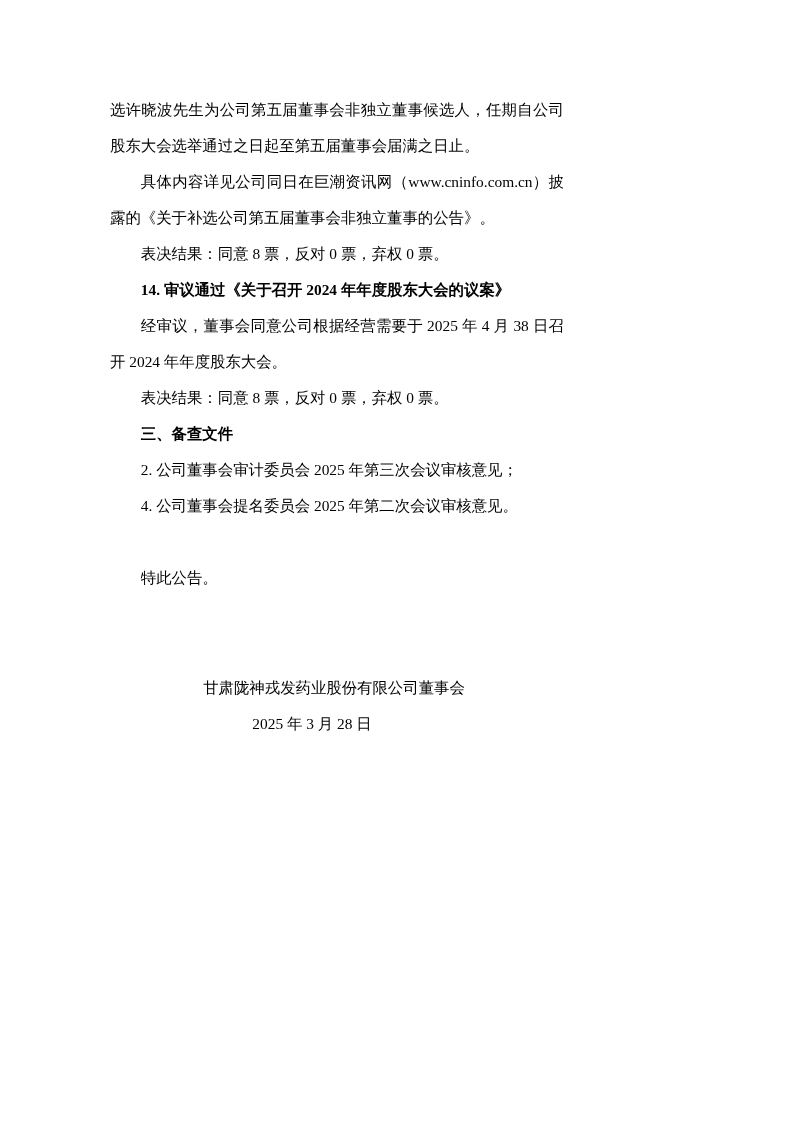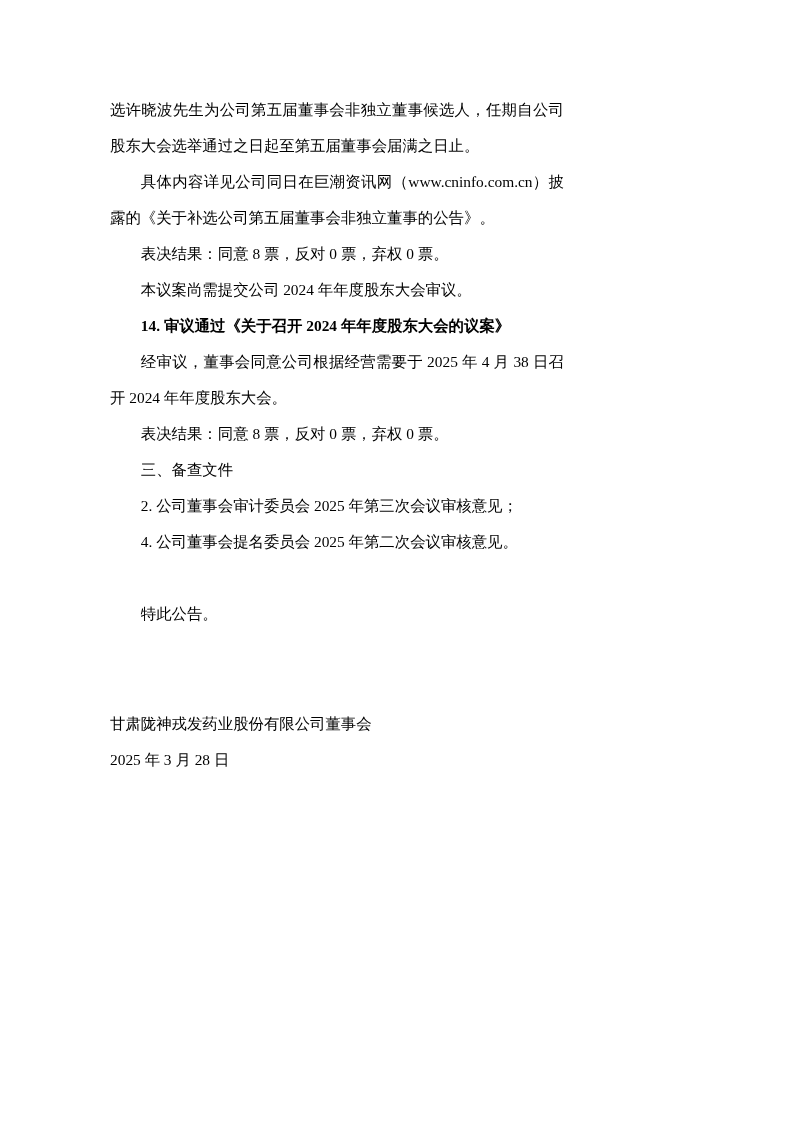--- a/index.html
+++ b/index.html
@@ -38,32 +38,32 @@
     text-indent: 2em;
   }
   .noindent {
     text-indent: 0;
   }
   .heading {
     font-weight: bold;
     text-indent: 2em;
   }
   .heading-section {
-    font-weight: normal;
+    font-weight: bold;
     text-indent: 2em;
   }
   .item {
     text-indent: 2em;
   }
   .spacer-md {
     height: 36px;
   }
   .sign-block {
     margin-top: 74px;
-    text-align: left;
+    text-align: center;
     padding-right: 6px;
   }
   .sign-line {
     line-height: 36px;
   }
   .sign-date {
     line-height: 36px;
     padding-right: 44px;
   }
 </style>
@@ -72,21 +72,20 @@
 
 <div class="page">
   <div class="doc-body">
 
     <p class="noindent">选许晓波先生为公司第五届董事会非独立董事候选人，任期自公司股东大会选举通过之日起至第五届董事会届满之日止。</p>
 
     <p class="para">具体内容详见公司同日在巨潮资讯网（www.cninfo.com.cn）披露的《关于补选公司第五届董事会非独立董事的公告》。</p>
 
     <p class="para">表决结果：同意 8 票，反对 0 票，弃权 0 票。</p>
 
-    <p class="para">本议案尚需提交公司 2024 年年度股东大会审议。</p>
 
     <p class="heading">14. 审议通过《关于召开 2024 年年度股东大会的议案》</p>
 
     <p class="para">经审议，董事会同意公司根据经营需要于 2025 年 4 月 38 日召开 2024 年年度股东大会。</p>
 
 
     <p class="para">表决结果：同意 8 票，反对 0 票，弃权 0 票。</p>
 
     <p class="heading-section">三、备查文件</p>
 

